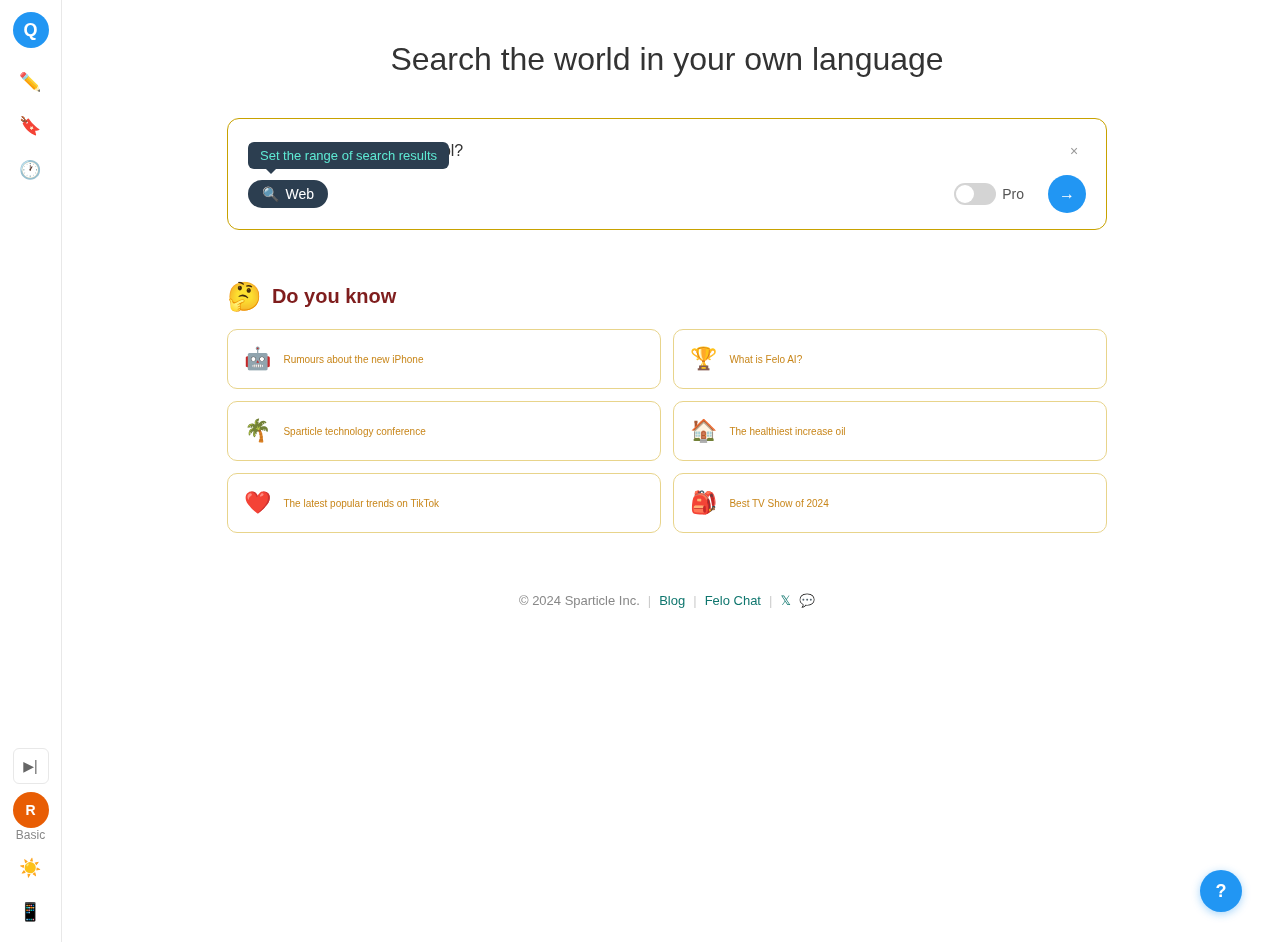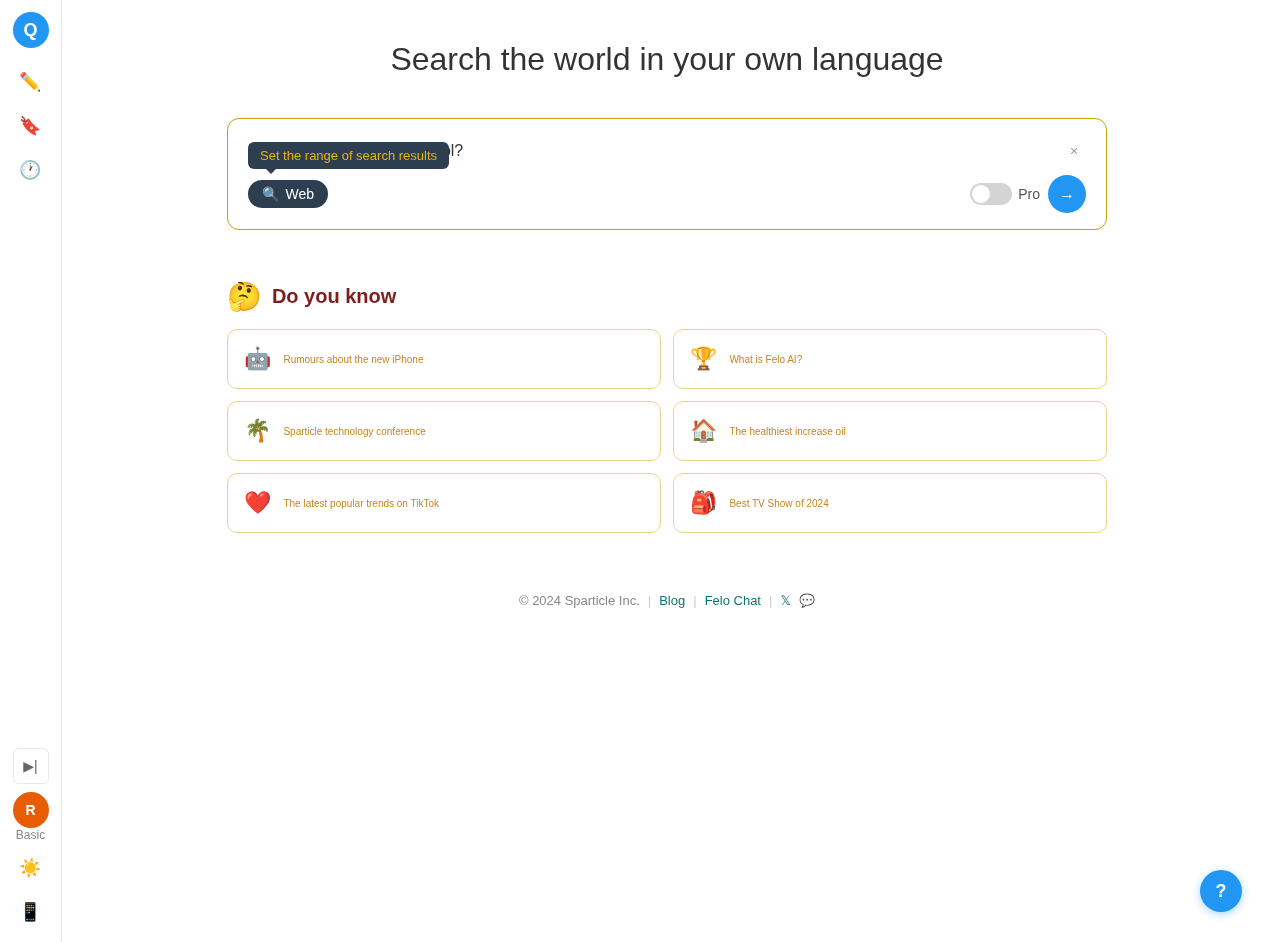--- a/index.html
+++ b/index.html
@@ -183,21 +183,21 @@
     .search-icon-circle {
       display: flex;
       align-items: center;
       justify-content: center;
       color: #fff;
       font-size: 14px;
     }
     .search-right {
       display: flex;
       align-items: center;
-      gap: 8px;
+      gap: 24px;
     }
     .pro-toggle {
       display: flex;
       align-items: center;
       gap: 6px;
     }
     .toggle-switch {
       width: 42px;
       height: 22px;
       background: #d4d4d4;
@@ -231,21 +231,21 @@
       justify-content: center;
       cursor: pointer;
       color: #fff;
       font-size: 16px;
     }
 
     
     .tooltip {
       position: absolute;
       background: #2c3e50;
-      color: #eab308;
+      color: #5eead4;
       padding: 6px 12px;
       border-radius: 6px;
       font-size: 13px;
       white-space: nowrap;
       top: -38px;
       left: 0;
       pointer-events: none;
     }
     .tooltip::after {
       content: '';

